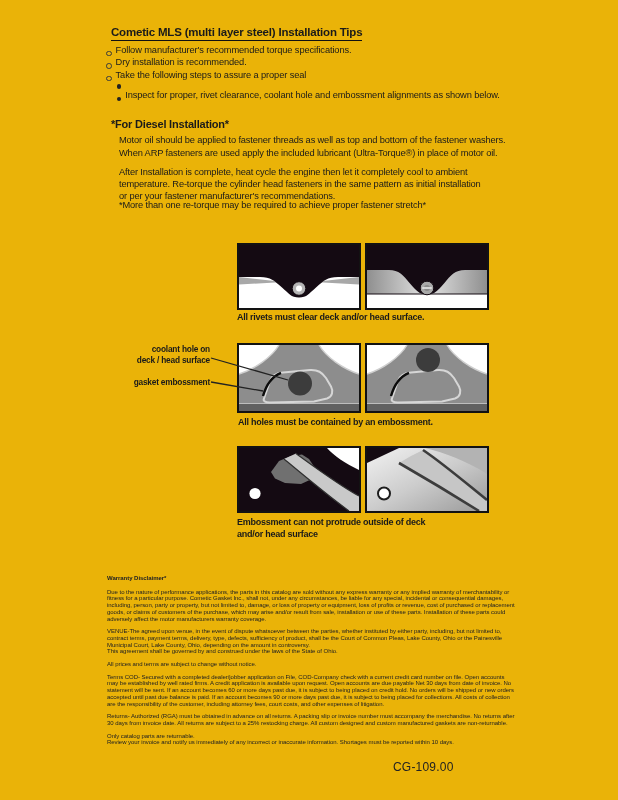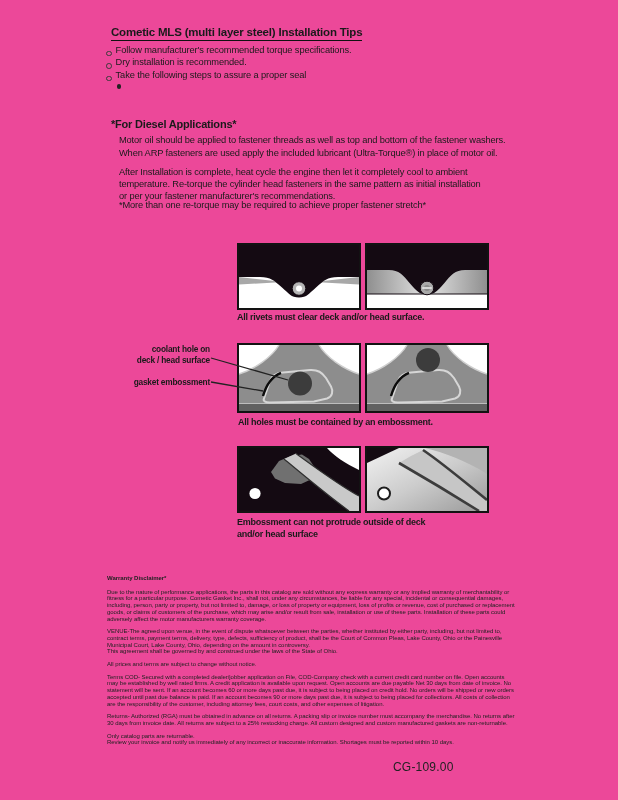--- a/index.html
+++ b/index.html
@@ -1,17 +1,17 @@
 <!DOCTYPE html>
 <html><head>
 <meta charset="utf-8">
 <style>
   html,body{margin:0;padding:0;background:#ffffff;}
   .page{
-    position:relative;width:618px;height:800px;background:#ec4899;
+    position:relative;width:618px;height:800px;background:#eab308;
     font-family:"Liberation Sans",sans-serif;color:#1a1a1a;overflow:hidden;
   }
   .title{
     position:absolute;left:111px;top:26px;font-size:11.5px;font-weight:bold;
     letter-spacing:-0.2px;border-bottom:1.6px solid #111;padding-bottom:2px;display:inline-block;
   }
   .bullets{position:absolute;left:106px;top:44px;font-size:9.3px;letter-spacing:-0.12px;line-height:12.4px;}
   .b-item{display:flex;align-items:flex-end;}
   .b-marker{width:3.6px;height:3.6px;border:1px solid #3a3a3a;border-radius:50%;margin:3.4px 4px 0 0;flex:none;}
   .sb-item{padding-left:11px;}
@@ -49,23 +49,27 @@
       <span class="b-marker"></span>
       <span>Dry installation is recommended.</span>
     </div>
     <div class="b-item">
       <span class="b-marker"></span>
       <span>Take the following steps to assure a proper seal</span>
     </div>
     <div class="b-item sb-item">
       <span class="sb-marker"></span>
     </div>
-  </div>
-
-  <div class="diesel-heading">*For Diesel Applications*</div>
+    <div class="b-item sb-item">
+      <span class="sb-marker"></span>
+      <span>Inspect for proper, rivet clearance, coolant hole and embossment alignments as shown below.</span>
+    </div>
+  </div>
+
+  <div class="diesel-heading">*For Diesel Installation*</div>
   <div class="body-par par1">
     <div>Motor oil should be applied to fastener threads as well as top and bottom of the fastener washers.</div>
     <div>When ARP fasteners are used apply the included lubricant (Ultra-Torque®) in place of motor oil.</div>
   </div>
   <div class="body-par par2">
     <div>After Installation is complete, heat cycle the engine then let it completely cool to ambient</div>
     <div>temperature. Re-torque the cylinder head fasteners in the same pattern as initial installation</div>
     <div>or per your fastener manufacturer's recommendations.</div>
   </div>
   <div class="body-par note">*More than one re-torque may be required to achieve proper fastener stretch*</div>

